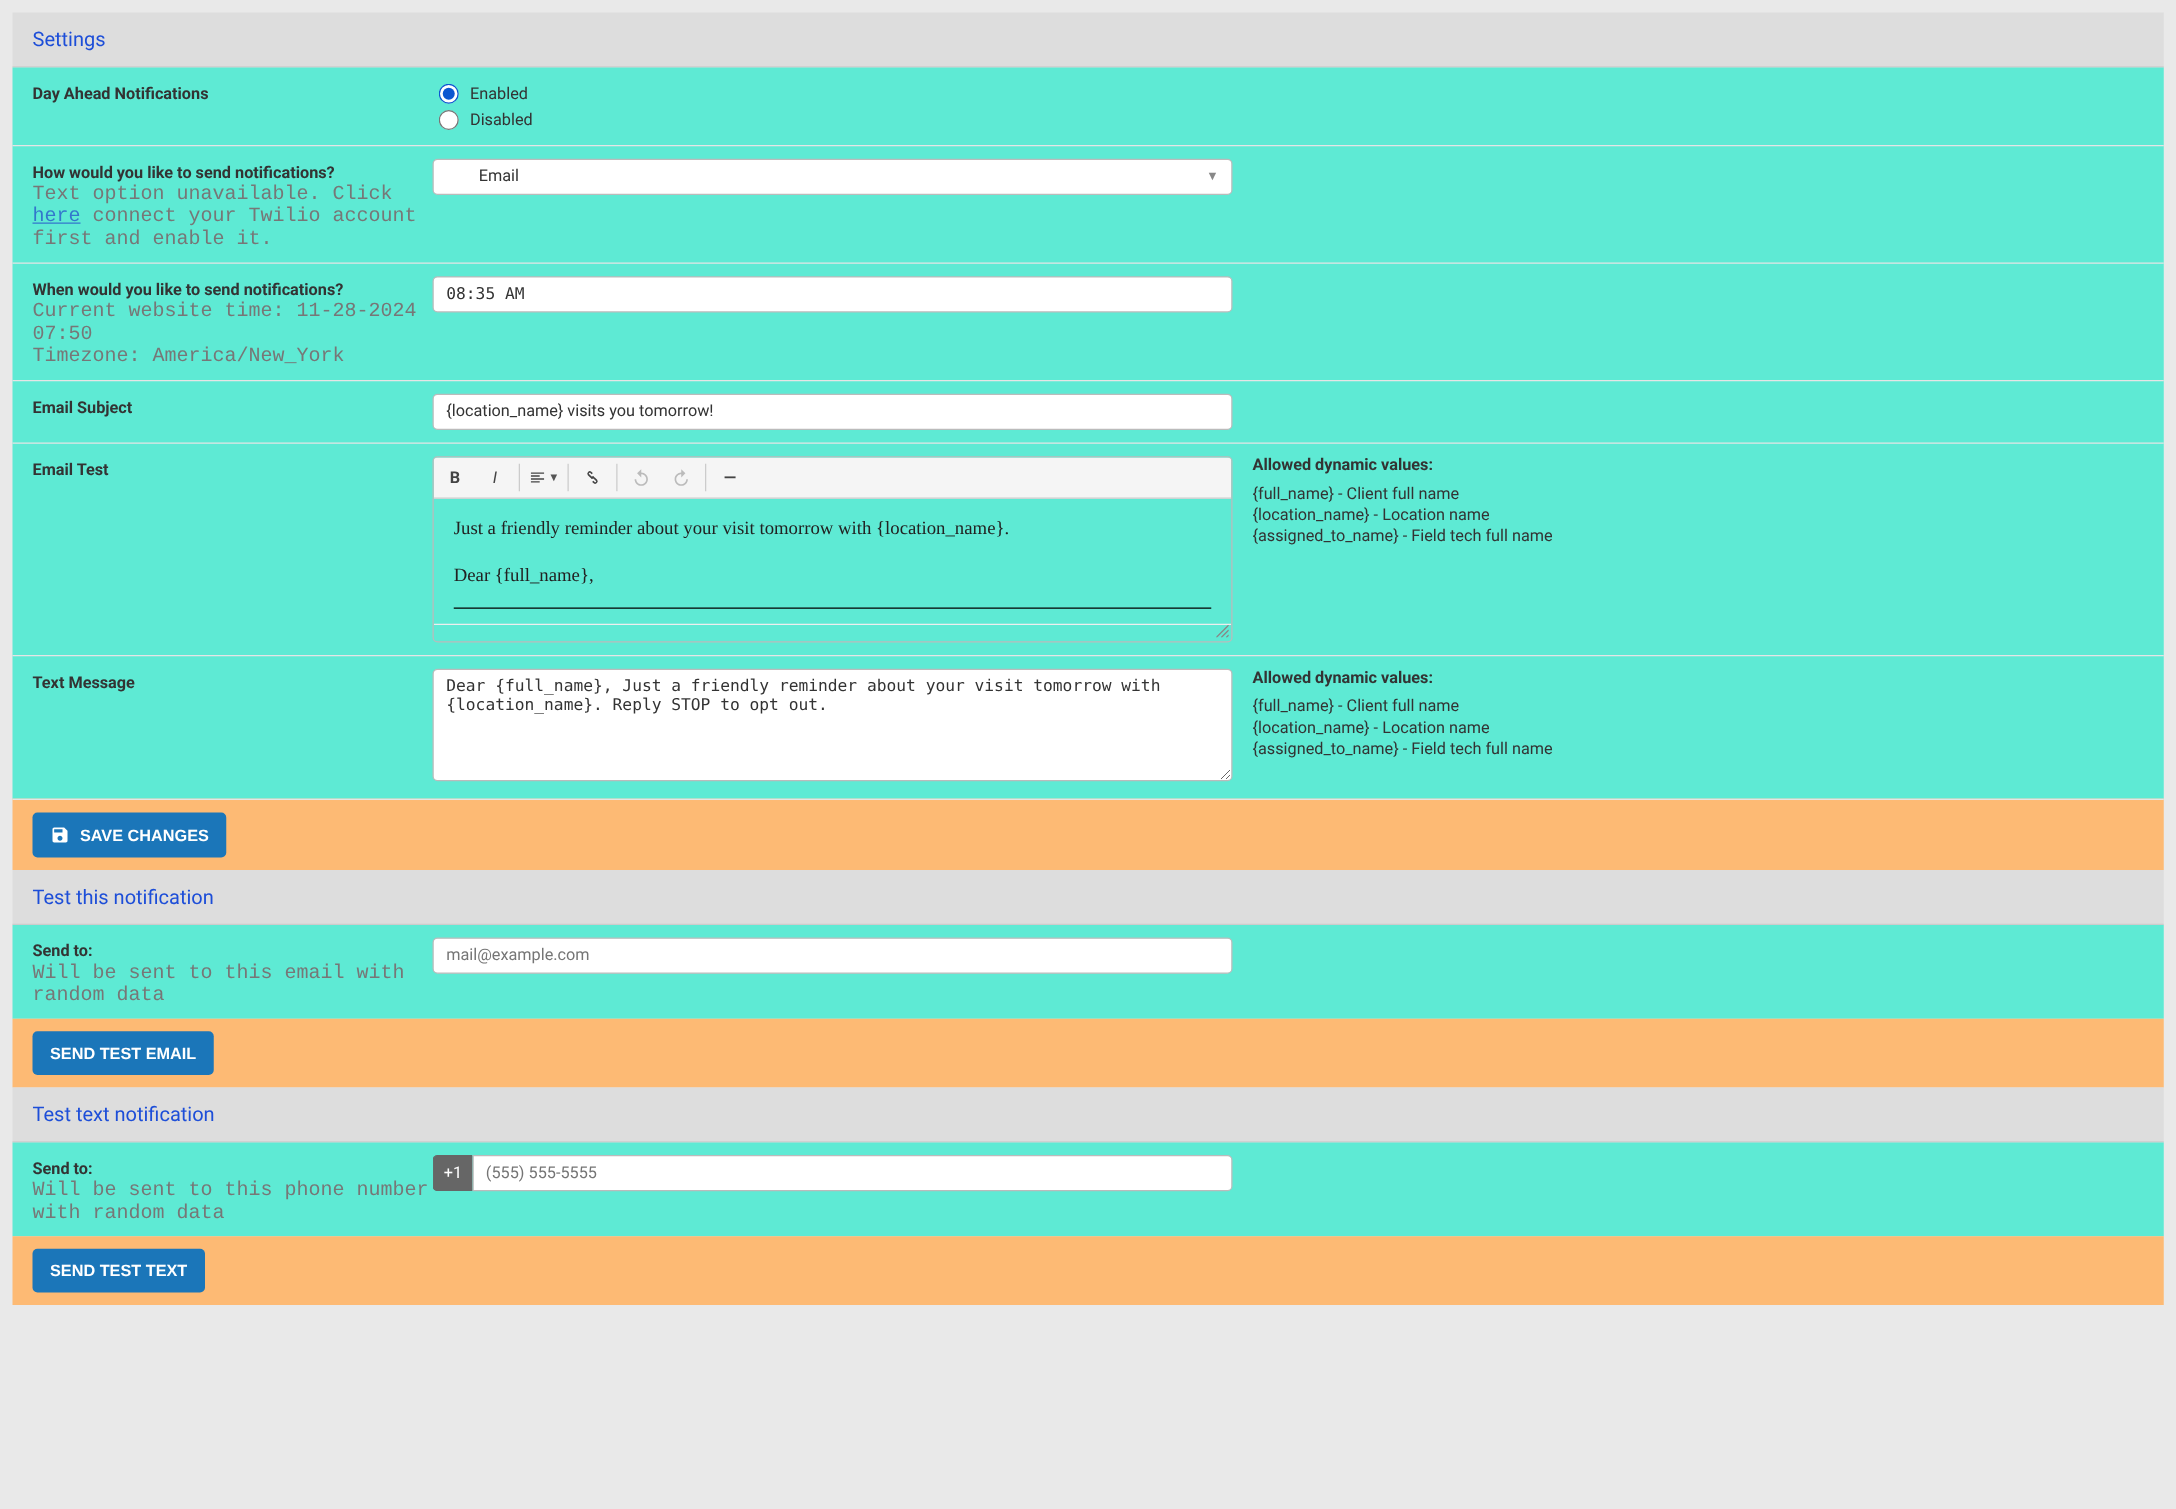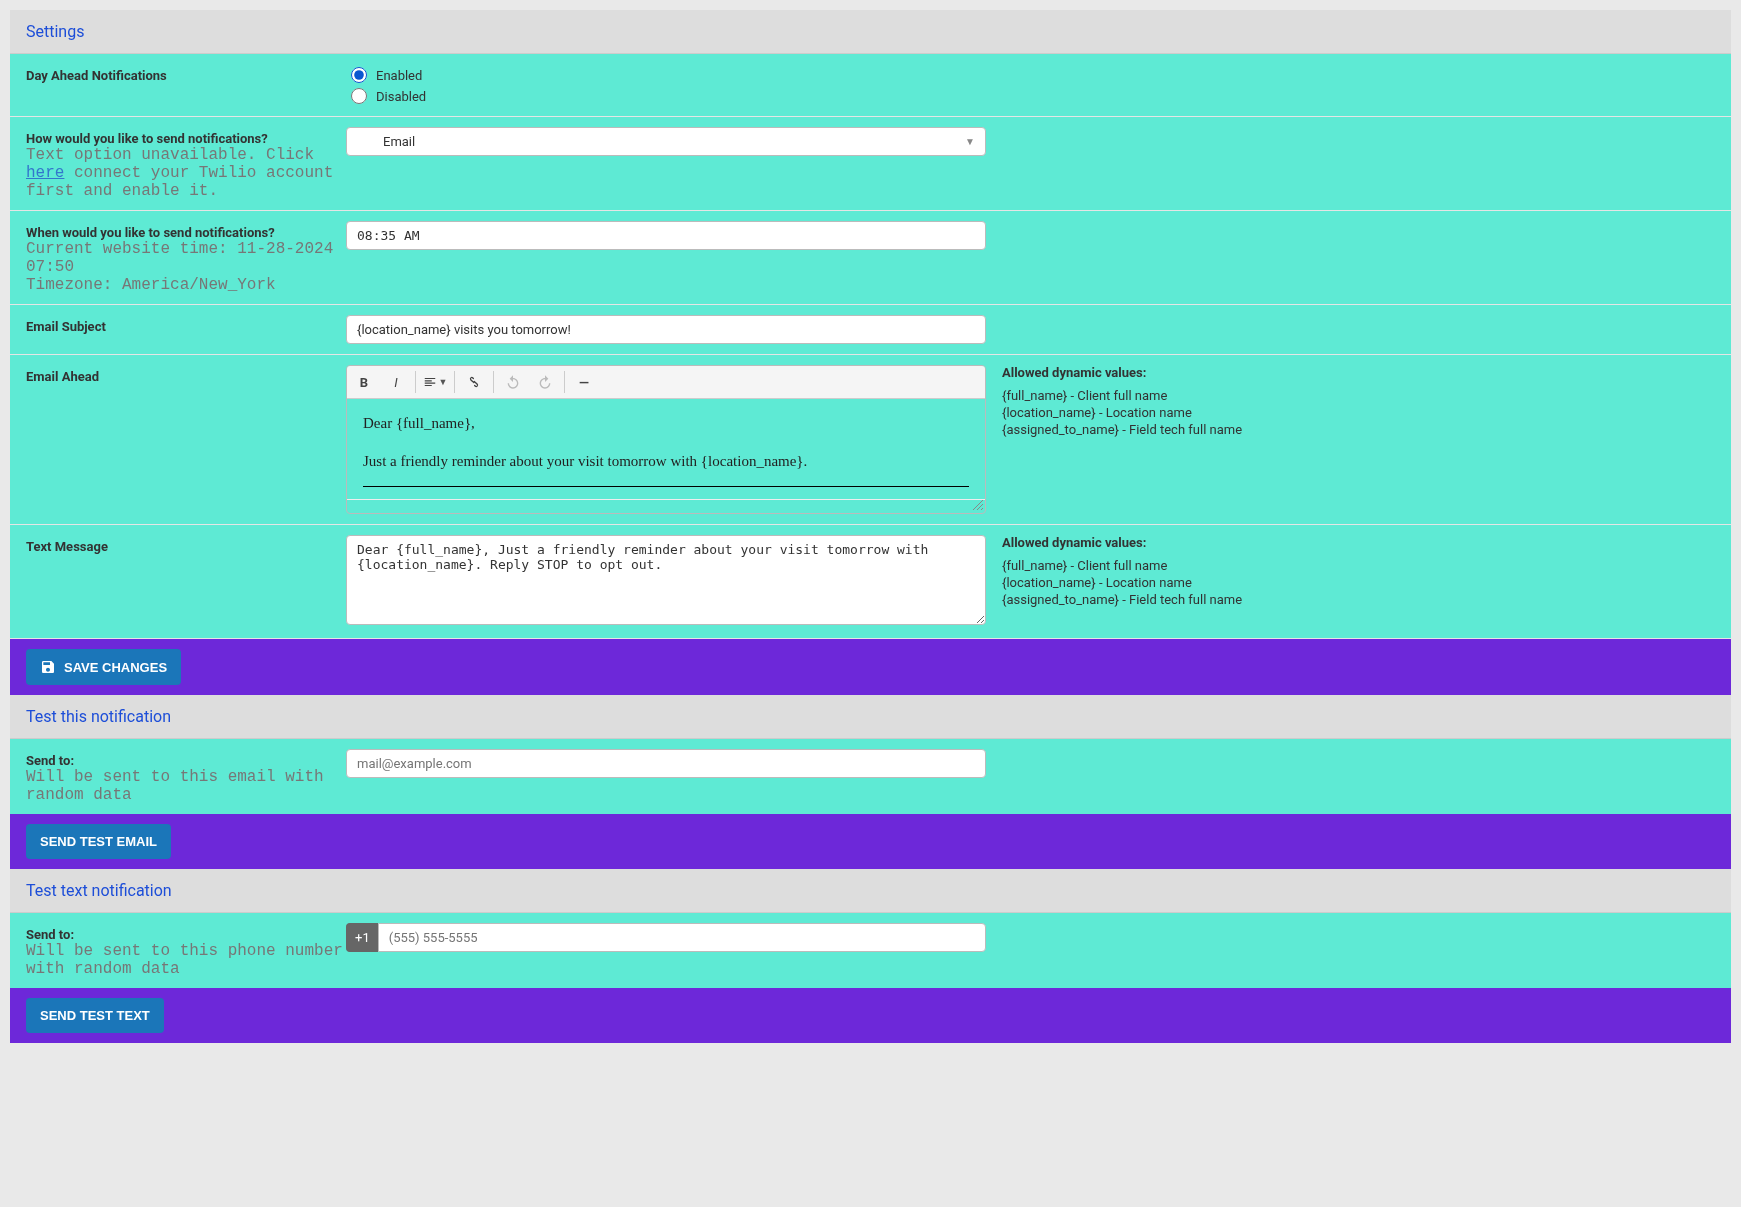--- a/index.html
+++ b/index.html
@@ -199,21 +199,21 @@
     border: 1px solid #666;
     border-right: none;
     border-radius: 4px 0 0 4px;
     padding: 6px 8px;
     font-size: 13px;
   }
   .phone-group .text-input {
     border-radius: 0 4px 4px 0;
   }
   .button-row {
-    background: #6d28d9;
+    background: #fdba74;
     padding: 10px 16px;
   }
 </style>
 </head>
 <body>
 
 <div class="container">
 
   <div class="header-bar">Settings</div>
 
@@ -265,21 +265,21 @@
       <div class="lbl">
         <span class="bold">Email Subject</span>
       </div>
       <div class="ctrl">
         <input class="text-input" value="{location_name} visits you tomorrow!" style="">
       </div>
     </div>
 
     <div class="row">
       <div class="lbl">
-        <span class="bold">Email Ahead</span>
+        <span class="bold">Email Test</span>
       </div>
       <div class="ctrl">
         <div class="editor">
           <div class="toolbar">
             <div class="tb-btn">
                 <b>B</b>
               </div>
             <div class="tb-btn">
                 <i>I</i>
               </div>
@@ -306,22 +306,22 @@
               <svg width="16" height="16" viewBox="0 0 24 24" fill="#bbb" style="transform:scaleX(-1)">
                   <path d="M12 5V2L7 7l5 5V8c3.3 0 6 2.7 6 6s-2.7 6-6 6-6-2.7-6-6H4c0 4.4 3.6 8 8 8s8-3.6 8-8-3.6-8-8-8z"></path>
                 </svg>
             </div>
             <div class="tb-sep"></div>
             <div class="tb-btn">
               <span style="font-weight:bold;">—</span>
             </div>
           </div>
           <div class="content">
+            <p>Just a friendly reminder about your visit tomorrow with {location_name}.</p>
             <p>Dear {full_name},</p>
-            <p>Just a friendly reminder about your visit tomorrow with {location_name}.</p>
             <hr>
           </div>
           <div class="resize-handle">
             <svg viewBox="0 0 10 10">
                 <path d="M0 10 L10 0 M4 10 L10 4 M8 10 L10 8" stroke="#888" stroke-width="1" fill="none"></path>
               </svg>
           </div>
         </div>
       </div>
       <div class="aside">

